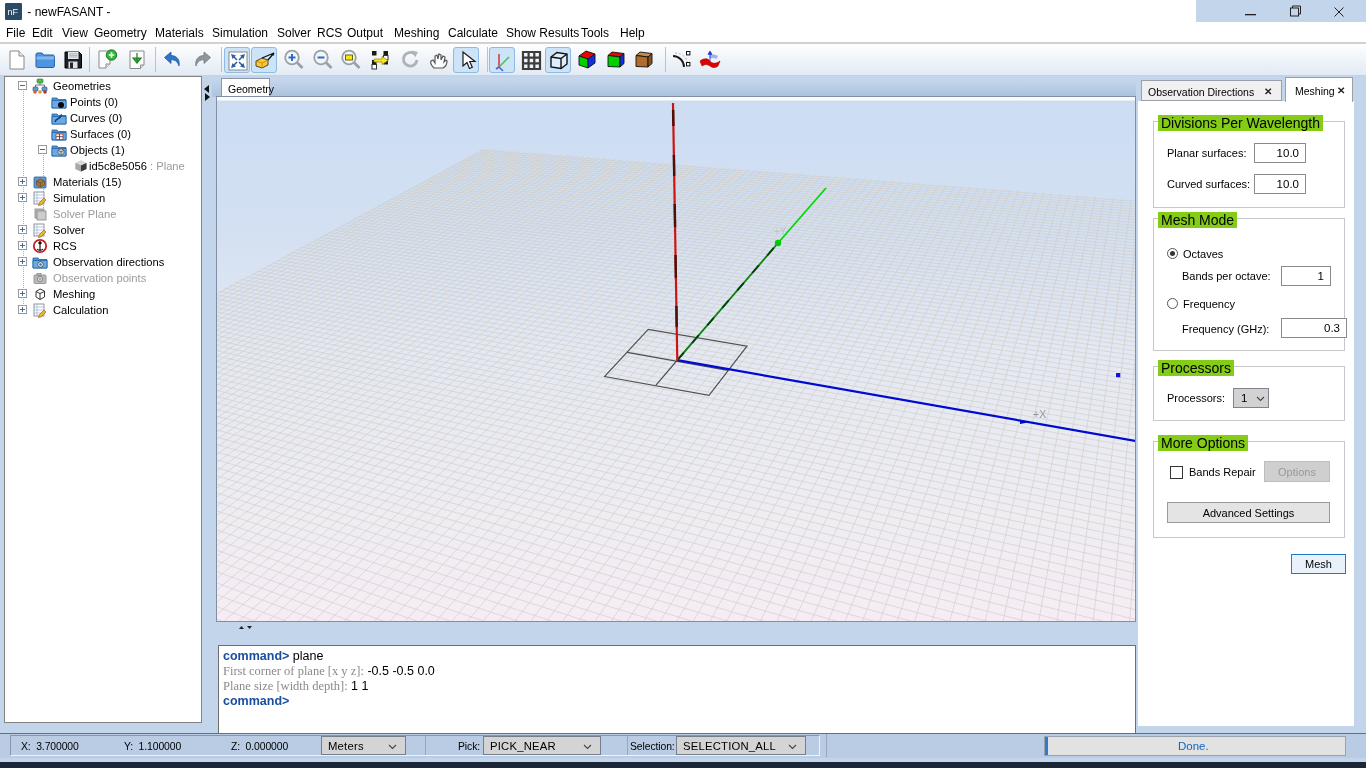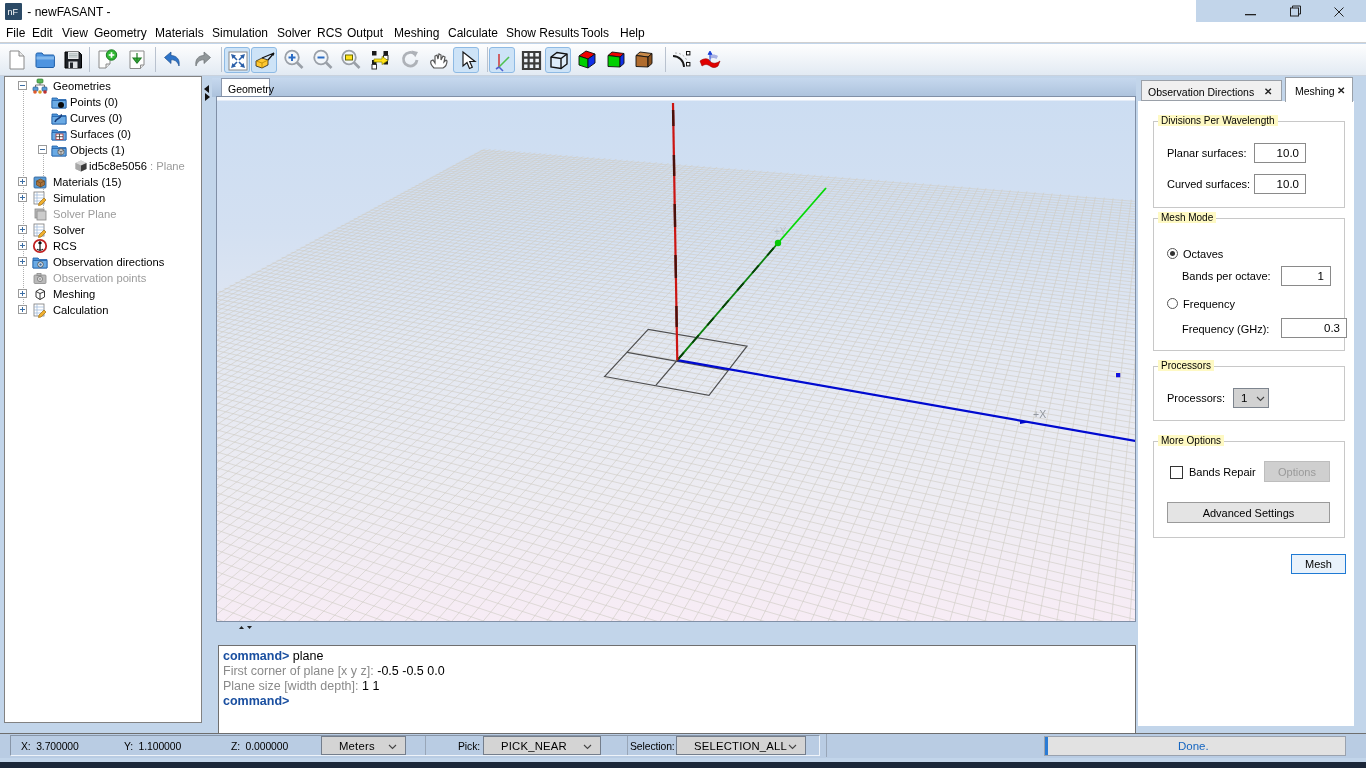--- a/index.html
+++ b/index.html
@@ -22,37 +22,37 @@
 .exp:before{content:"";position:absolute;left:1px;top:3px;width:5px;height:1px;background:#3b6ea5;}
 .exp.plus:after{content:"";position:absolute;left:3px;top:1px;width:1px;height:5px;background:#3b6ea5;}
 .ticon{position:absolute;top:0px;width:16px;height:16px;}
 #vp-tabbar{left:212px;top:78px;width:924px;height:19px;background:linear-gradient(#c6d8ee,#acc2dc);}
 #vp-tab{position:absolute;left:9px;top:0px;width:49px;height:19px;background:#fff;border:1px solid #8a97ad;border-bottom:none;font-size:10.5px;padding:4px 0 0 6px;}
 #viewport{left:216px;top:96px;width:920px;height:526px;border:1px solid #808fa6;
 background:linear-gradient(#ccddf2 0%,#d3e0f2 25%,#e3e8f2 48%,#edecf2 75%,#f7ecf5 100%);}
 #console{left:218px;top:631px;width:918px;height:93px;background:#fff;border:1px solid #6f6f6f;
 font-size:12.5px;color:#000;line-height:15px;padding:3px 0 0 4px;margin-top:14px;}
 .cmd{color:#1a4fa0;font-weight:bold;}
-.cgray{color:#8a8a8a;}
+.cgray{color:#8a8a8a;font-family:Liberation Serif, serif;}
 #rpanel{left:1138px;top:101px;width:216px;height:625px;background:#fff;}
 #rtab1{left:1141px;top:80px;width:141px;height:21px;background:#f0f0f0;border:1px solid #9aa0a8;font-size:10.5px;padding:5px 0 0 6px;}
 #rtab2{left:1285px;top:77px;width:68px;height:25px;background:#fff;border:1px solid #9aa0a8;border-bottom:none;font-size:10.5px;padding:7px 0 0 9px;}
 .tabx{position:absolute;font-weight:bold;font-size:10px;color:#222;}
 .grp{position:absolute;border:1px solid #c8c8c8;}
-.grplbl{position:absolute;background:#fef9c3;font-size:10px;padding:0 3px;}
+.grplbl{position:absolute;background:#84cc16;font-size:14px;padding:0 3px;}
 .flbl{position:absolute;font-size:11px;color:#000;white-space:nowrap;}
 .finput{position:absolute;background:#fff;border:1px solid #8a8a8a;font-size:11.5px;text-align:right;padding:3px 6px 0 0;}
 .radio{position:absolute;width:11px;height:11px;border:1px solid #555;border-radius:50%;background:#fff;}
 .radio.sel:before{content:"";position:absolute;left:2px;top:2px;width:5px;height:5px;border-radius:50%;background:#333;}
 .chk{position:absolute;width:13px;height:13px;border:1.5px solid #333;background:#fff;}
 .btn{position:absolute;font-size:11px;text-align:center;}
 #statusbar{left:0;top:733px;width:1366px;height:25px;background:#b9cce3;border-top:1px solid #6e6e6e;}
 .scell{position:absolute;border-top:1px solid #8896a8;border-left:1px solid #8896a8;border-bottom:1px solid #eef3f9;border-right:1px solid #eef3f9;}
 .stxt{position:absolute;font-size:10.4px;color:#000;white-space:nowrap;letter-spacing:-0.1px;}
-.scombo{position:absolute;height:19px;background:#d4d4d4;border:1px solid #747e8c;font-size:11.3px;padding:3px 0 0 17px;letter-spacing:0.2px;}
+.scombo{position:absolute;height:19px;background:#d4d4d4;border:1px solid #747e8c;font-size:11.3px;padding:3px 0 0 6px;letter-spacing:0.2px;}
 #navstrip{left:0;top:762px;width:1366px;height:6px;background:#1b2739;}
 </style></head><body>
 <div class="abs" id="titlebar">
     <svg class="abs" style="left:5px;top:3px" width="17" height="17">
       <rect width="17" height="17" rx="1" fill="#2b4a66"></rect>
       <text x="2.5" y="12" font-size="9" fill="#fff" font-family="Liberation Sans">nF</text>
     </svg>
     <div class="abs" id="title-txt">&nbsp;- newFASANT -</div>
     <svg class="abs" style="left:1240px;top:0" width="126" height="22">
       <rect x="5" y="14" width="11" height="1.3" fill="#222"></rect>

